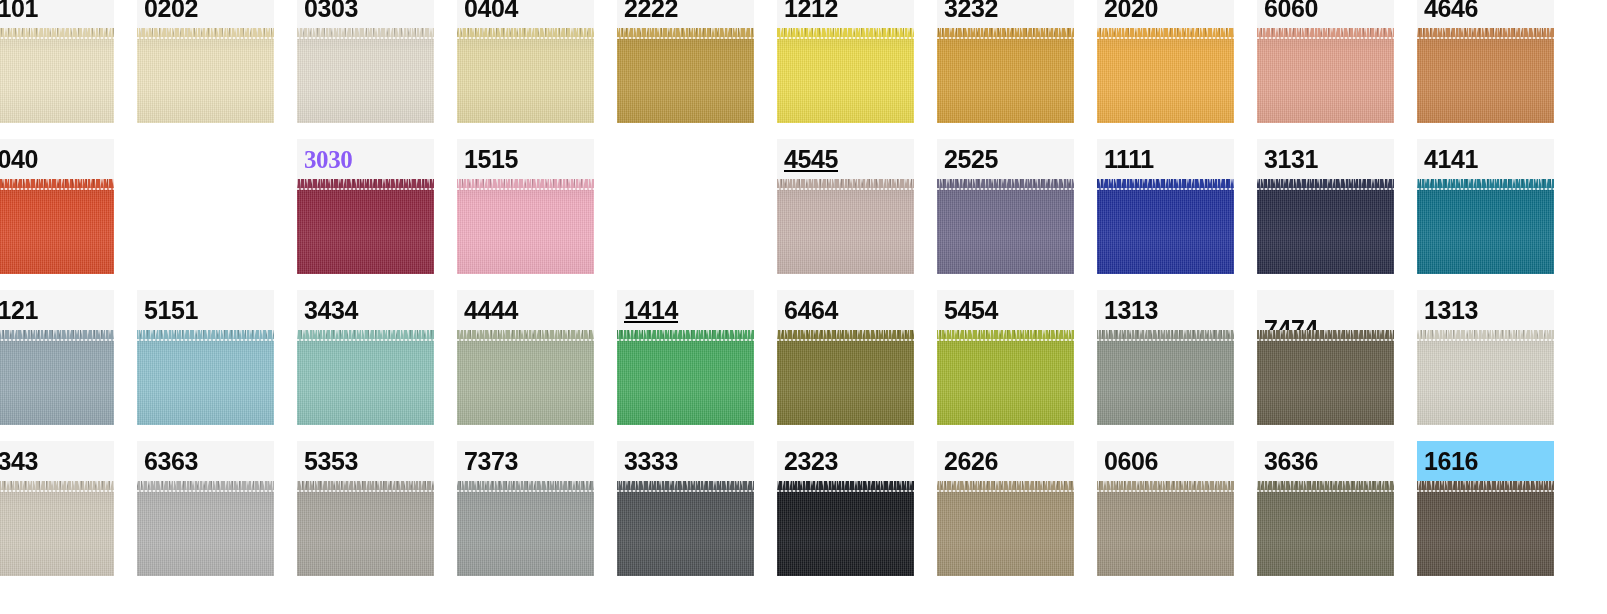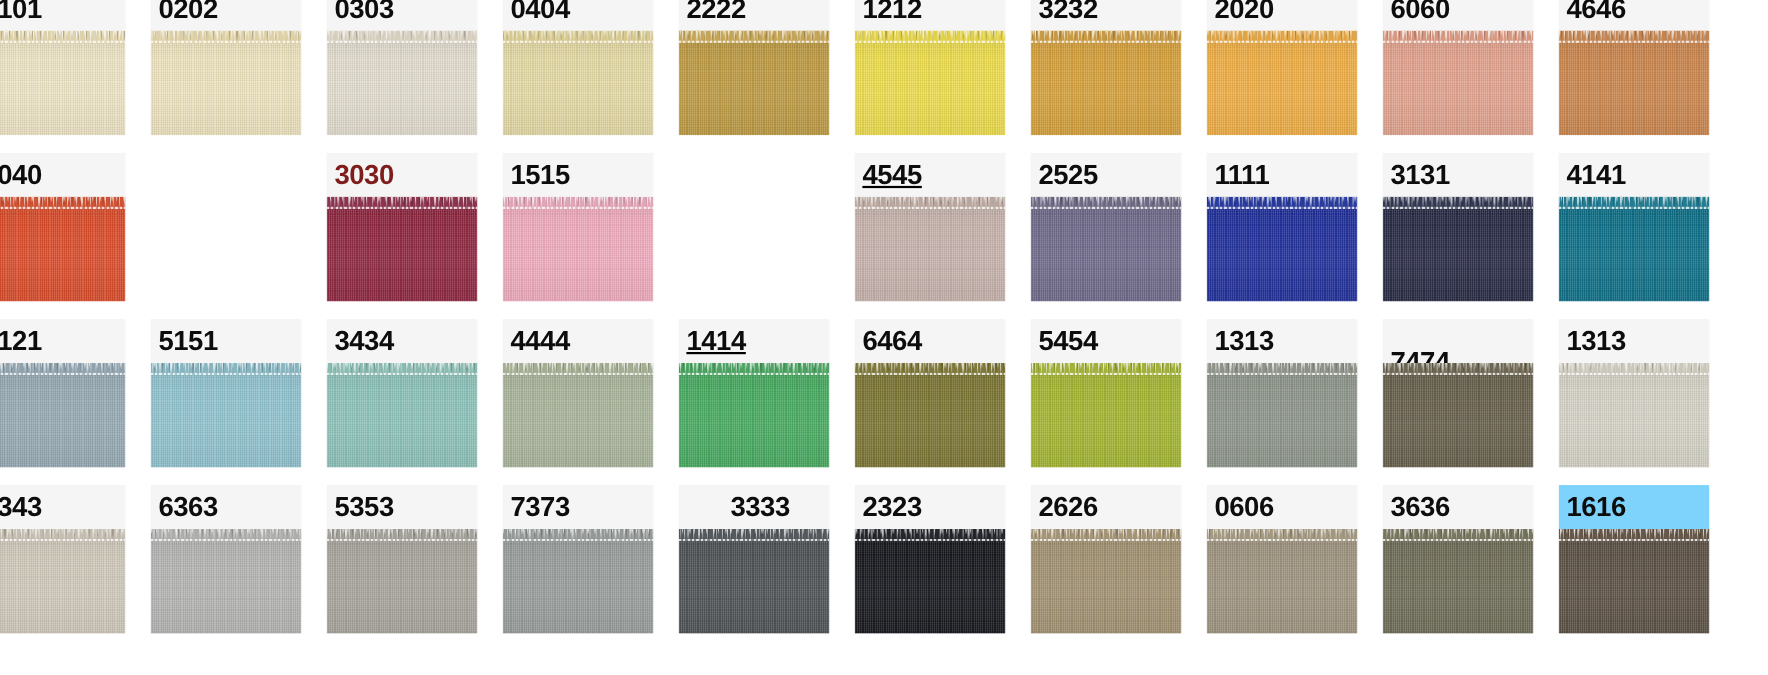--- a/index.html
+++ b/index.html
@@ -323,21 +323,21 @@
         <div class="fabric-fringe">
           <div class="fringe-tint" style="background: rgb(207, 83, 52);"></div>
           <div class="fringe-threads" style="background-position: 5px 0px, 1px 0px;"></div>
           <div class="fringe-gaps" style="background-position: 8px 0px;"></div>
           <div class="fringe-hem"></div>
         </div>
       </div>
     </div>
     <div class="swatch-card" style="left: 297px; top: 139px; width: 137px;">
       <div class="swatch-header" style="height: 40px; background: rgb(245, 245, 245);">
-        <span class="swatch-code" style="color: #7f1d1d;">3030</span>
+        <span class="swatch-code" style="color: #8b5cf6; font-family: Liberation Serif, serif;">3030</span>
       </div>
       <div class="swatch-fabric" style="height: 95px; background: rgb(143, 39, 65);">
         <div class="fabric-body"></div>
         <div class="fabric-fringe">
           <div class="fringe-tint" style="background: rgb(141, 53, 80);"></div>
           <div class="fringe-threads" style="background-position: 6px 0px, 4px 0px;"></div>
           <div class="fringe-gaps" style="background-position: 3px 0px;"></div>
           <div class="fringe-hem"></div>
         </div>
       </div>
@@ -617,21 +617,21 @@
         <div class="fabric-fringe">
           <div class="fringe-tint" style="background: rgb(148, 153, 151);"></div>
           <div class="fringe-threads" style="background-position: 10px 0px, 4px 0px;"></div>
           <div class="fringe-gaps" style="background-position: 0px 0px;"></div>
           <div class="fringe-hem"></div>
         </div>
       </div>
     </div>
     <div class="swatch-card" style="left: 617px; top: 441px; width: 137px;">
       <div class="swatch-header" style="height: 40px; background: rgb(245, 245, 245);">
-        <span class="swatch-code" style="color: rgb(13, 13, 13); margin-left: 40px;">3333</span>
+        <span class="swatch-code" style="color: rgb(13, 13, 13);">3333</span>
       </div>
       <div class="swatch-fabric" style="height: 95px; background: rgb(78, 82, 85);">
         <div class="fabric-body"></div>
         <div class="fabric-fringe">
           <div class="fringe-tint" style="background: rgb(85, 90, 94);"></div>
           <div class="fringe-threads" style="background-position: 4px 0px, 2px 0px;"></div>
           <div class="fringe-gaps" style="background-position: 3px 0px;"></div>
           <div class="fringe-hem"></div>
         </div>
       </div>

